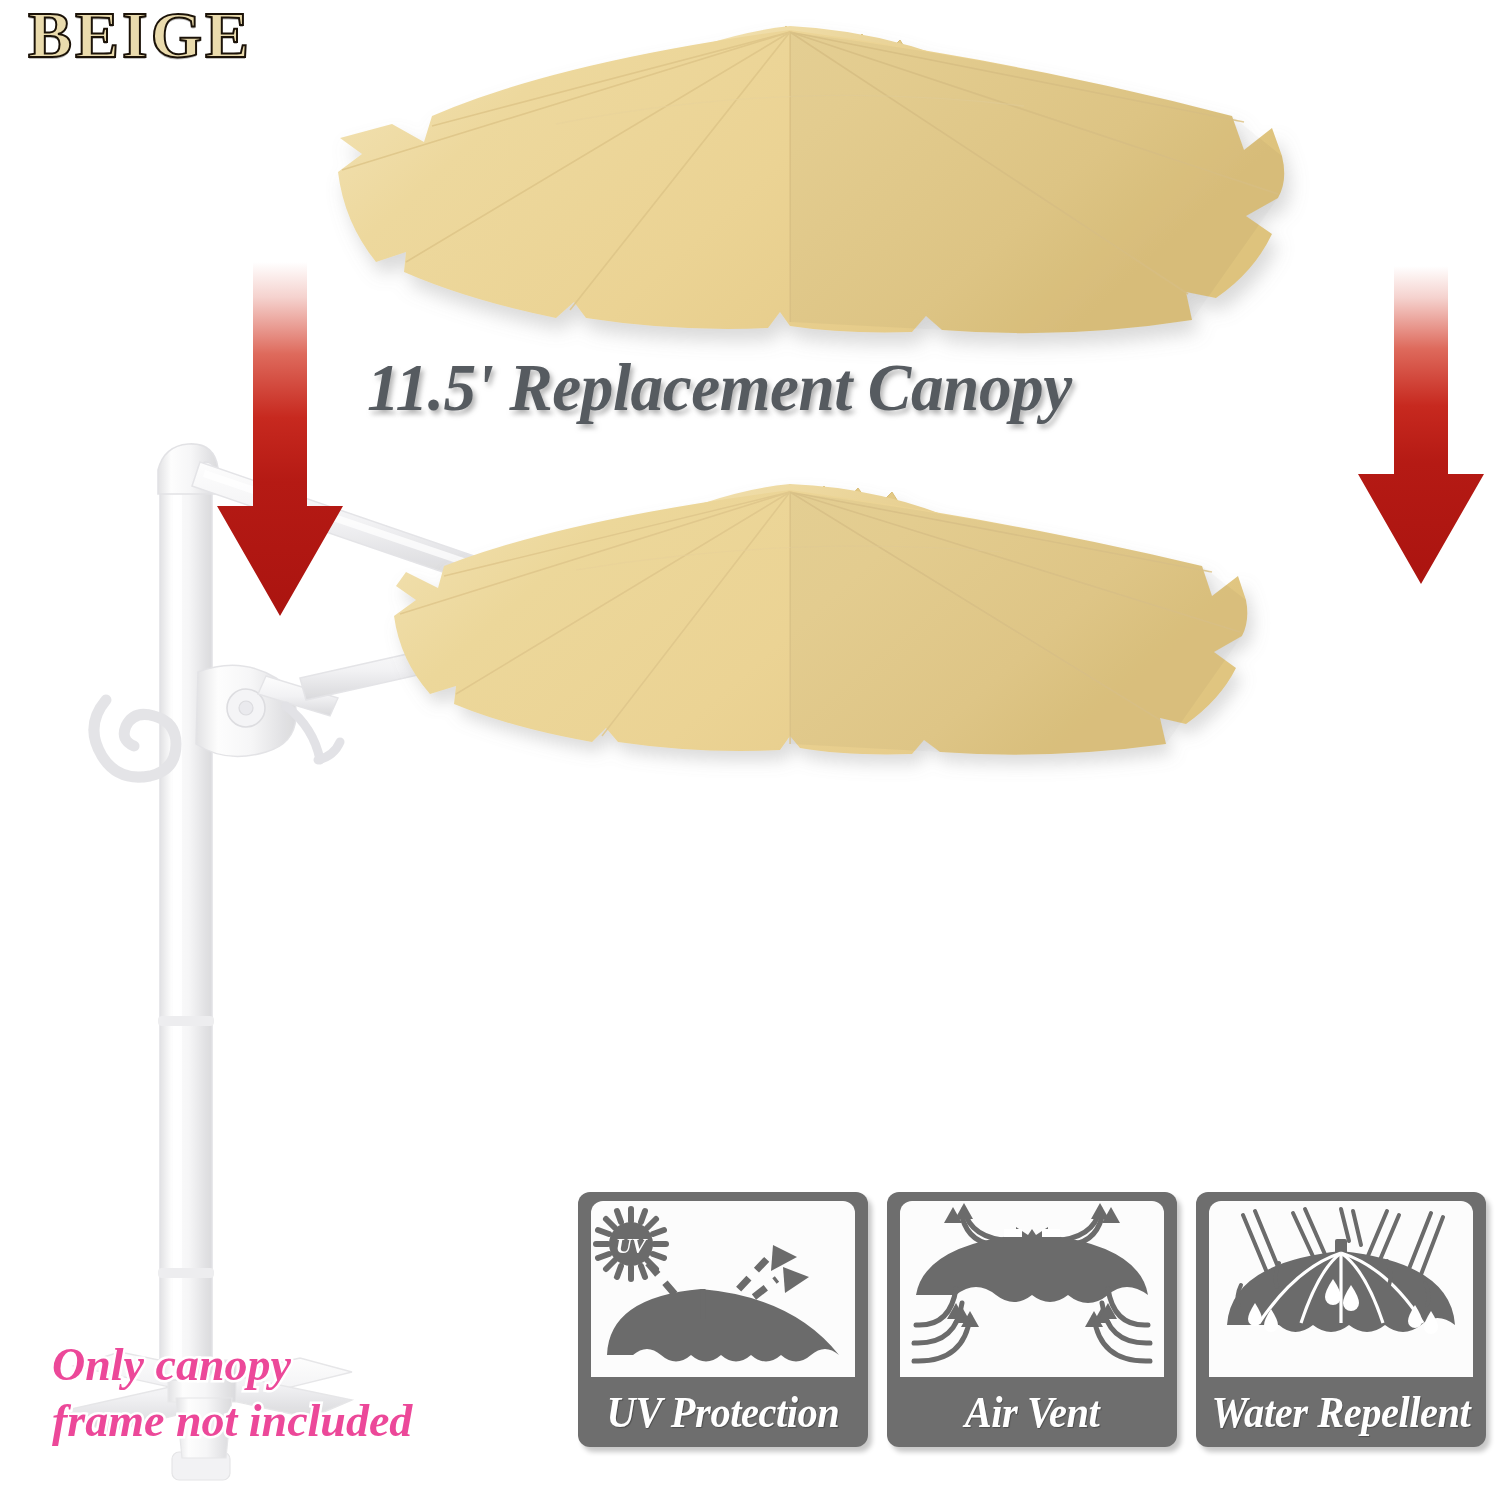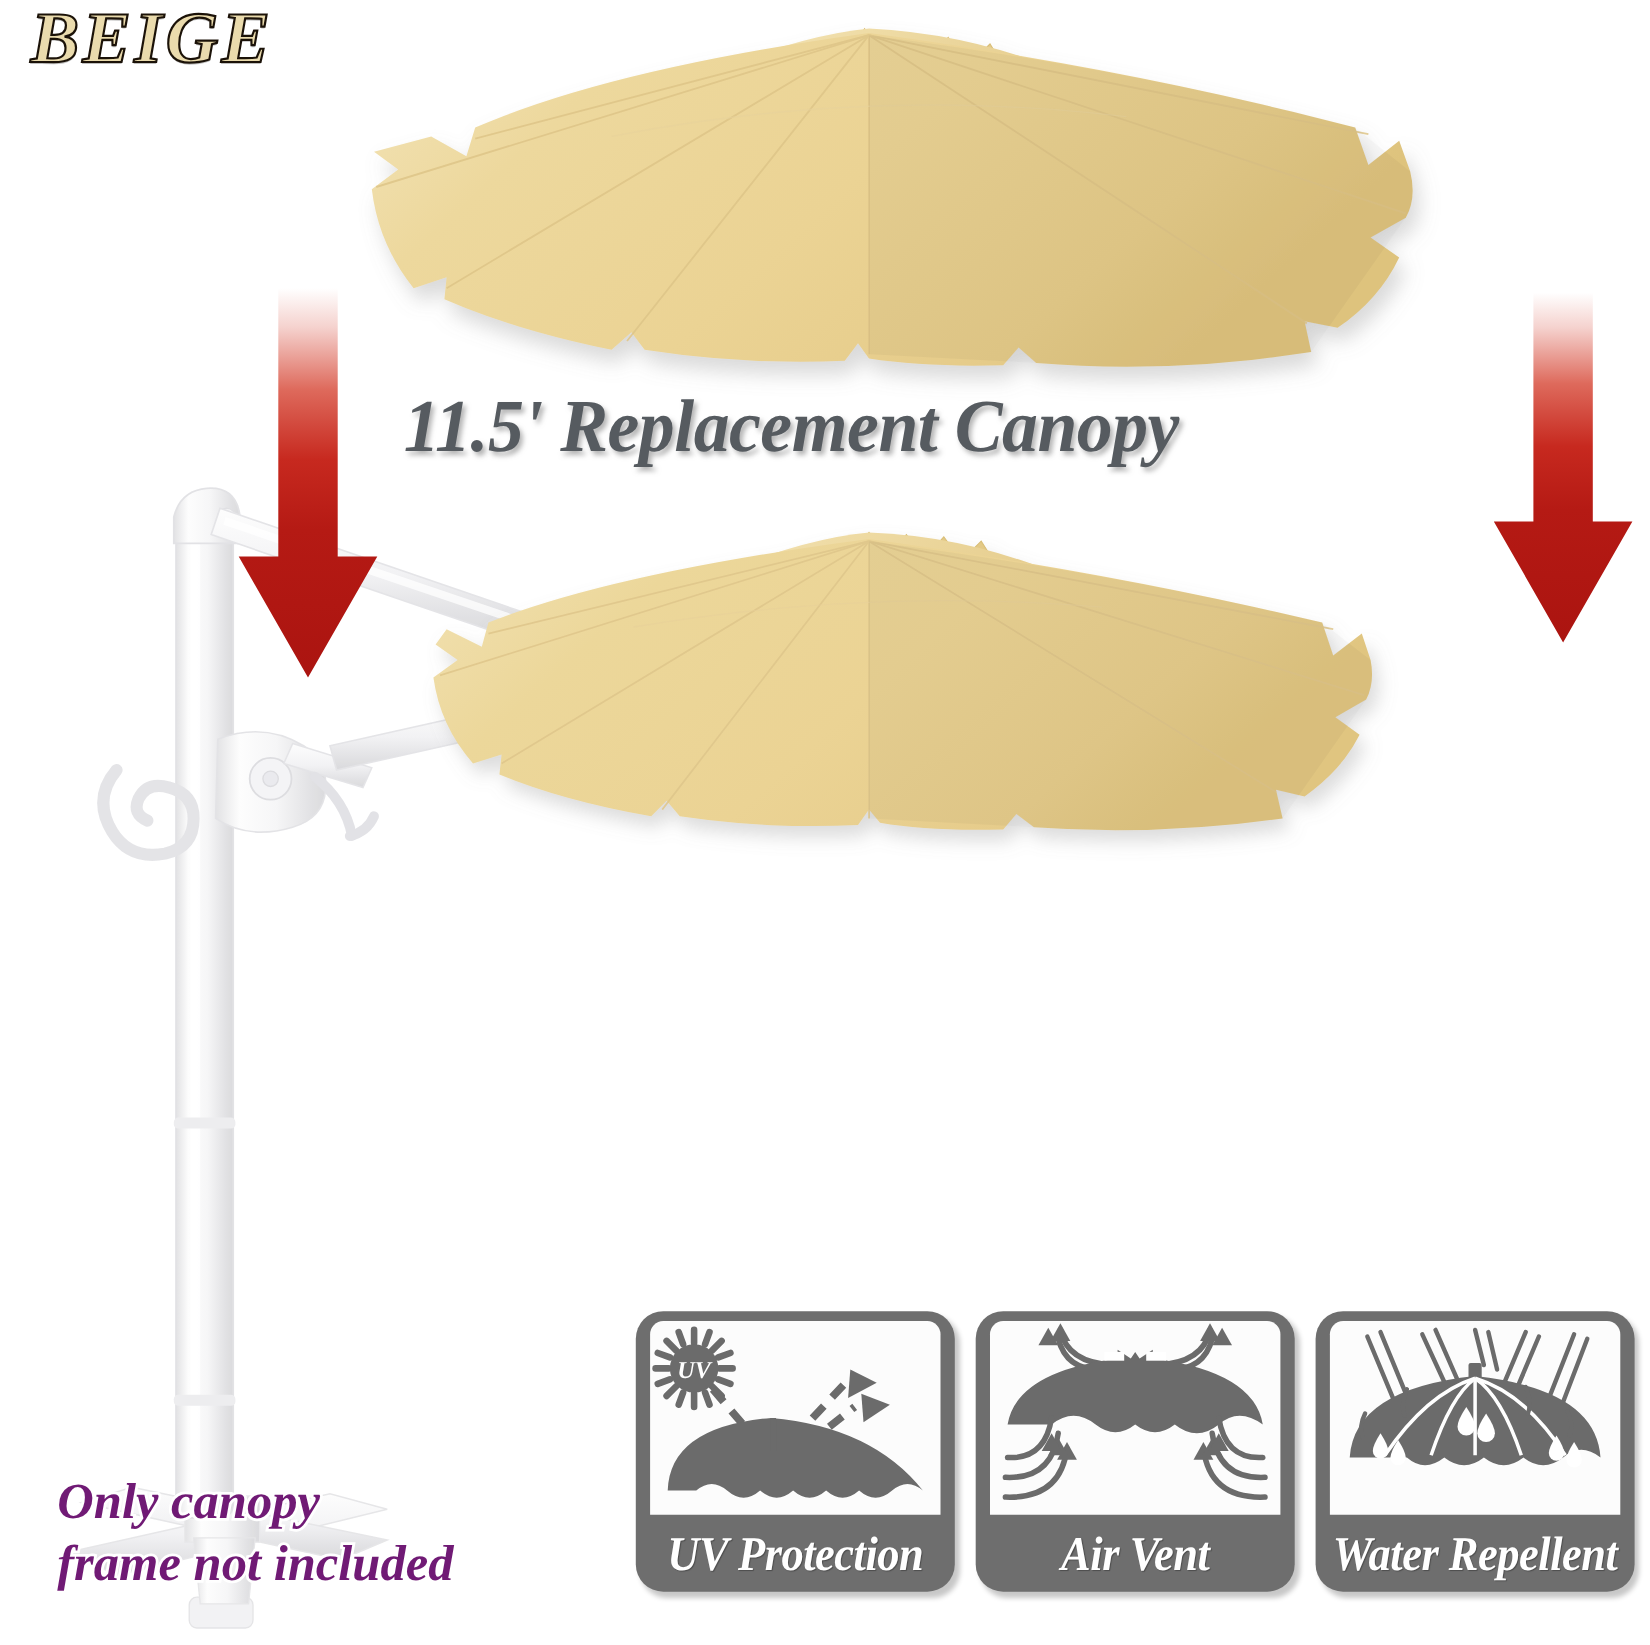--- a/index.html
+++ b/index.html
@@ -8,21 +8,21 @@
     font-family:"Liberation Serif", serif;
     width:1500px;height:1495px;position:relative;overflow:hidden;
     background:#ffffff;
   }
   #stage{position:absolute;left:0;top:0;width:1500px;height:1495px;background:#fff;}
 
   
   #color-word{
     position:absolute;left:28px;top:2px;
     font-family:"Liberation Serif", serif;
-    font-size:66px;font-weight:bold;font-style:italic;
+    font-size:66px;font-weight:bold;
     letter-spacing:3px;
     color:#EADBAD;
     -webkit-text-stroke:2px #1b1208;
     text-shadow:0 2px 0 rgba(0,0,0,.25);
     line-height:1;
     white-space:nowrap;
     user-select:none;
   }
 
   
@@ -42,39 +42,39 @@
     z-index:40;
     user-select:none;
   }
 
   
   #frame-note{
     position:absolute;left:52px;top:1337px;
     font-family:"Liberation Serif", serif;
     font-style:italic;font-weight:bold;
     font-size:46px;line-height:1.22;
-    color:#701a75;
+    color:#ec4899;
     -webkit-text-stroke:5px #ffffff;
     paint-order:stroke fill;
     z-index:40;
     white-space:pre-line;
     user-select:none;
   }
 
   
   #badges{
     position:absolute;left:578px;top:1192px;
     width:910px;height:255px;
     display:flex;gap:19px;align-items:flex-start;
     z-index:35;
   }
   .badge{
     width:290px;height:255px;
     background:#6E6E6E;
-    border-radius:25px;
+    border-radius:12px;
     box-shadow:4px 5px 5px rgba(0,0,0,.22);
     position:relative;
     display:flex;flex-direction:column;align-items:center;
     padding-top:9px;box-sizing:border-box;
   }
   .badge-art{
     width:264px;height:176px;background:#FCFCFC;
     border-radius:12px 12px 0 0;
     position:relative;overflow:hidden;
   }

